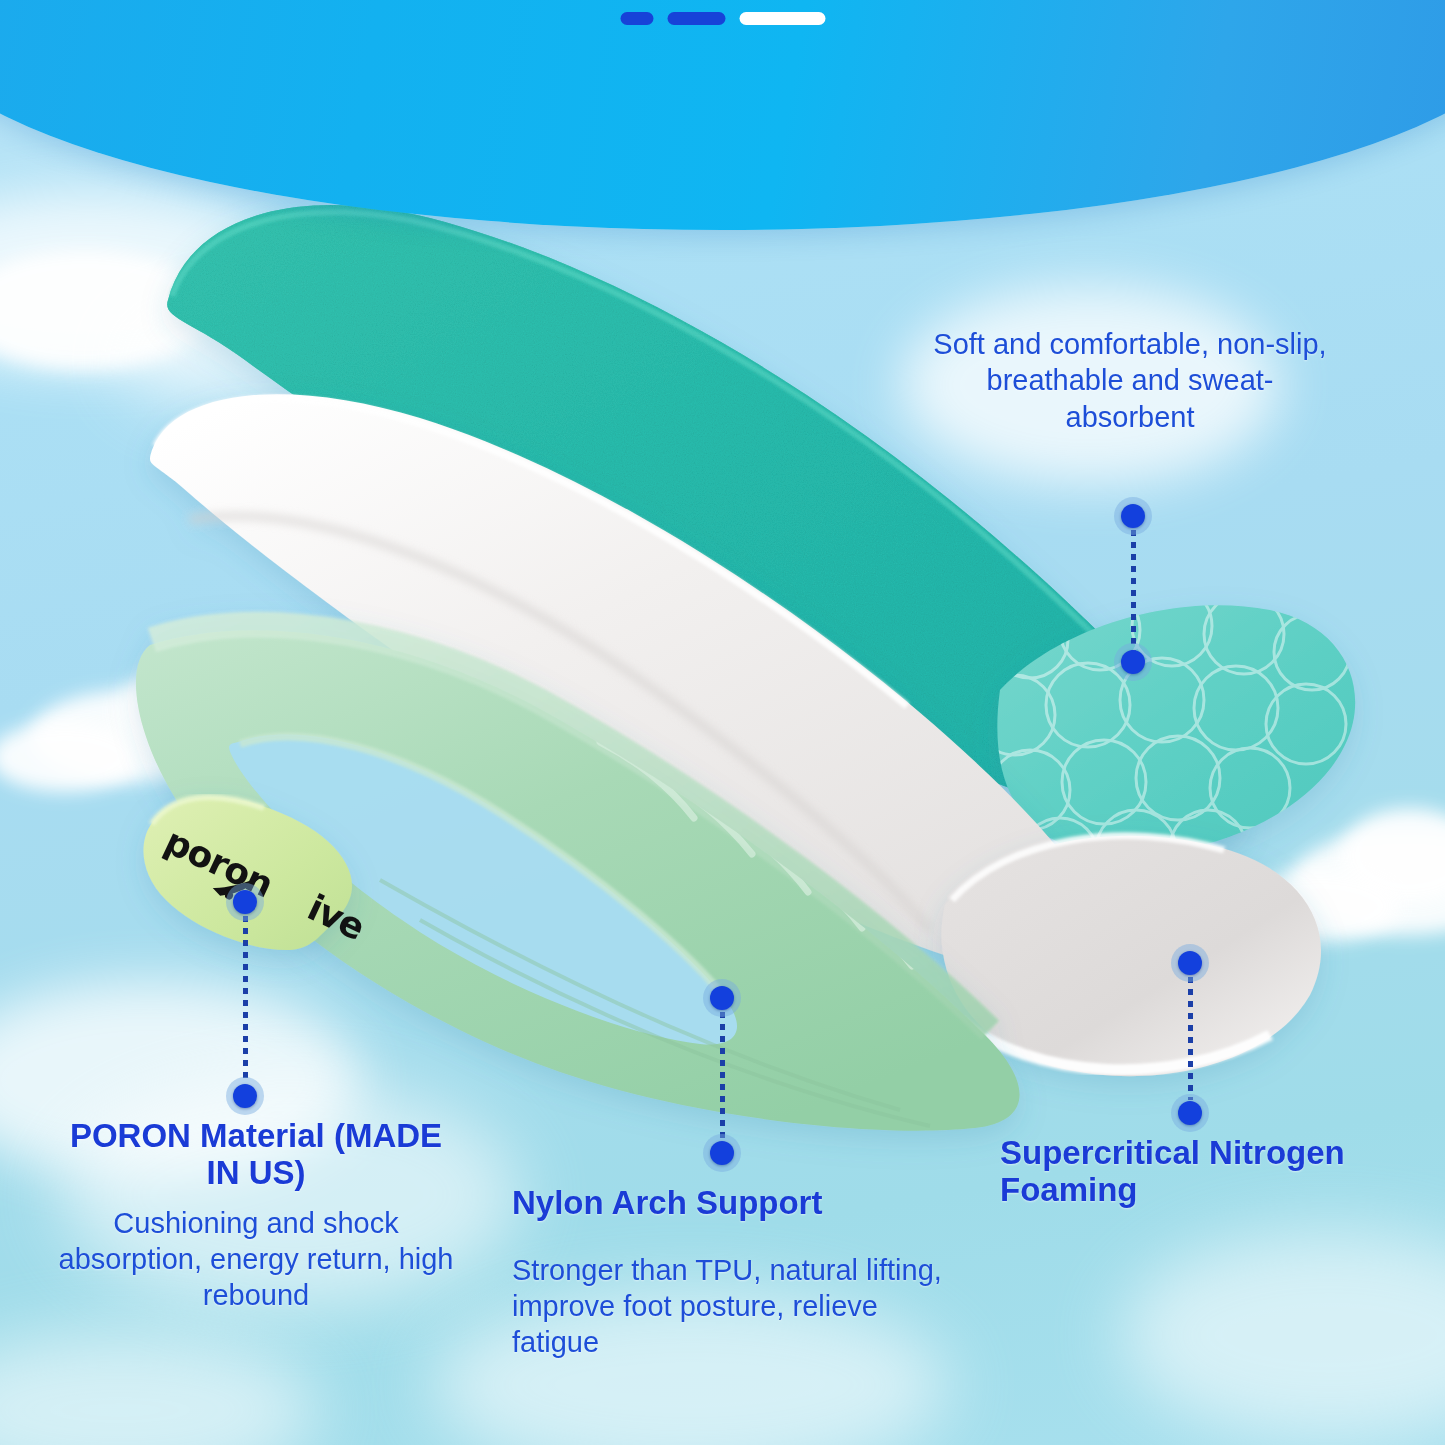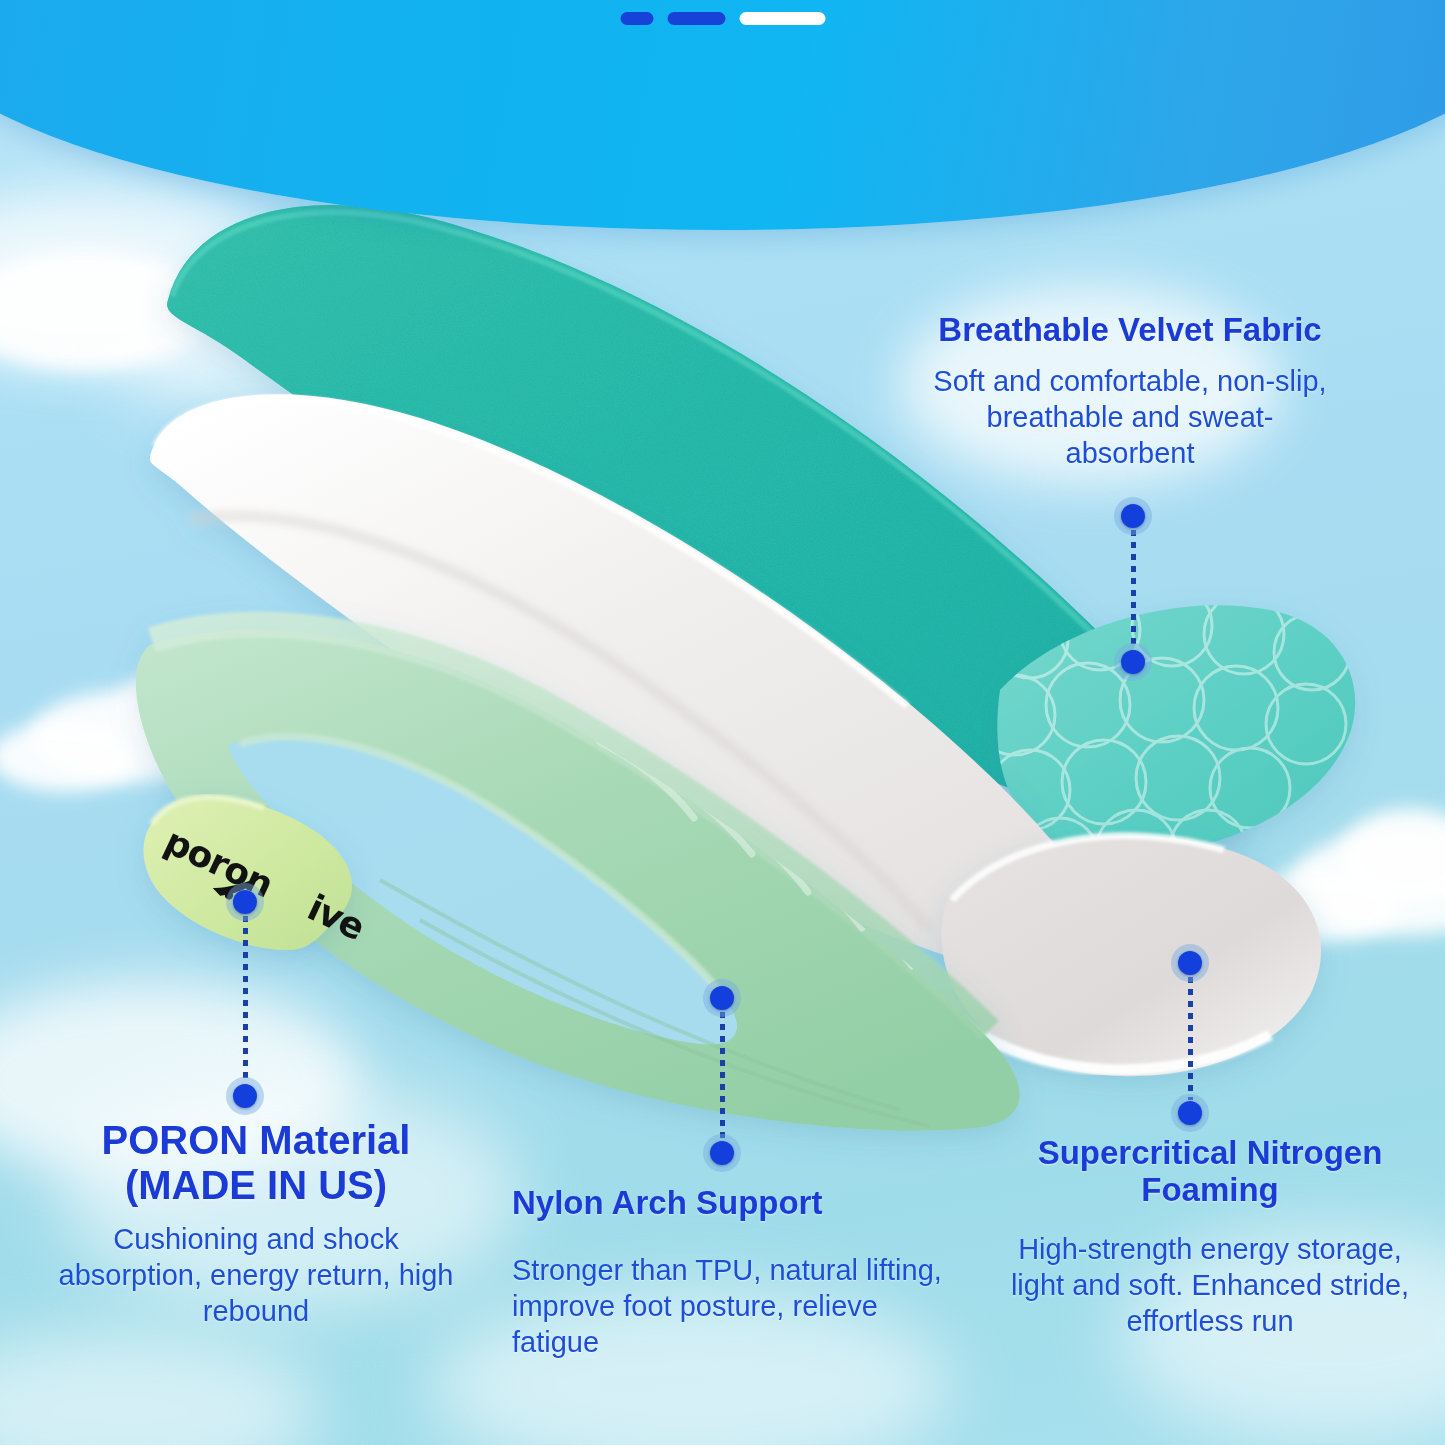--- a/index.html
+++ b/index.html
@@ -49,28 +49,28 @@
   .co-body {
     color:#1d4ed8; line-height:1.25;
     text-shadow:0 1px 2px rgba(255,255,255,.5);
   }
 
   #co-velvet { left:930px; top:312px; width:400px; text-align:center; }
   #co-velvet .co-title { font-size:33px; }
   #co-velvet .co-body { font-size:29px; margin-top:14px; }
 
   #co-poron { left:56px; top:1118px; width:400px; text-align:center; }
-  #co-poron .co-title { font-size:40px; }
+  #co-poron .co-title { font-size:33px; }
   #co-poron .co-body { font-size:29px; margin-top:13px; }
 
   #co-nylon { left:512px; top:1185px; width:430px; text-align:left; }
   #co-nylon .co-title { font-size:33px; }
   #co-nylon .co-body { font-size:29px; margin-top:30px; }
 
-  #co-foam { left:1000px; top:1135px; width:420px; text-align:center; }
+  #co-foam { left:1000px; top:1135px; width:420px; text-align:left; }
   #co-foam .co-title { font-size:33px; }
   #co-foam .co-body { font-size:29px; margin-top:22px; }
 
   
   .marker {
     position:absolute; width:38px; height:38px; border-radius:50%;
     background:rgba(120,170,225,.45);
     display:flex; align-items:center; justify-content:center;
   }
   .marker::after {
@@ -316,30 +316,28 @@
 
 <div class="connector" style="left:720px;top:1012px;height:128px;"></div>
 <div class="marker" style="left:703px;top:979px;"></div>
 <div class="marker" style="left:703px;top:1134px;"></div>
 
 <div class="connector" style="left:1188px;top:977px;height:123px;"></div>
 <div class="marker" style="left:1171px;top:944px;"></div>
 <div class="marker" style="left:1171px;top:1094px;"></div>
 
 <div class="callout" id="co-velvet">
-  <div class="co-title">Breathable Velvet Fabric</div>
   <div class="co-body">Soft and comfortable, non-slip, breathable and sweat-absorbent</div>
 </div>
 
 <div class="callout" id="co-poron">
   <div class="co-title">PORON Material (MADE IN US)</div>
   <div class="co-body">Cushioning and shock absorption, energy return, high rebound</div>
 </div>
 
 <div class="callout" id="co-nylon">
   <div class="co-title">Nylon Arch Support</div>
   <div class="co-body">Stronger than TPU, natural lifting, improve foot posture, relieve fatigue</div>
 </div>
 
 <div class="callout" id="co-foam">
   <div class="co-title">Supercritical Nitrogen Foaming</div>
-  <div class="co-body">High-strength energy storage, light and soft. Enhanced stride, effortless run</div>
 </div>
 
 </body></html>

